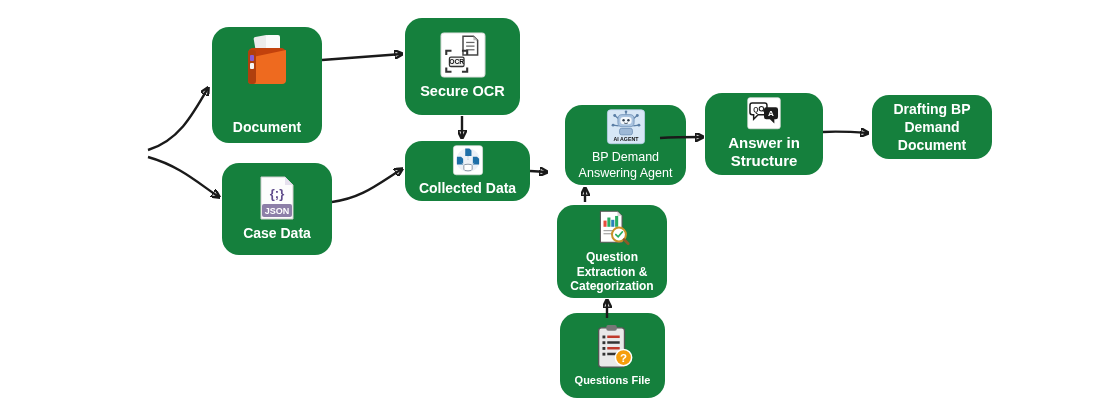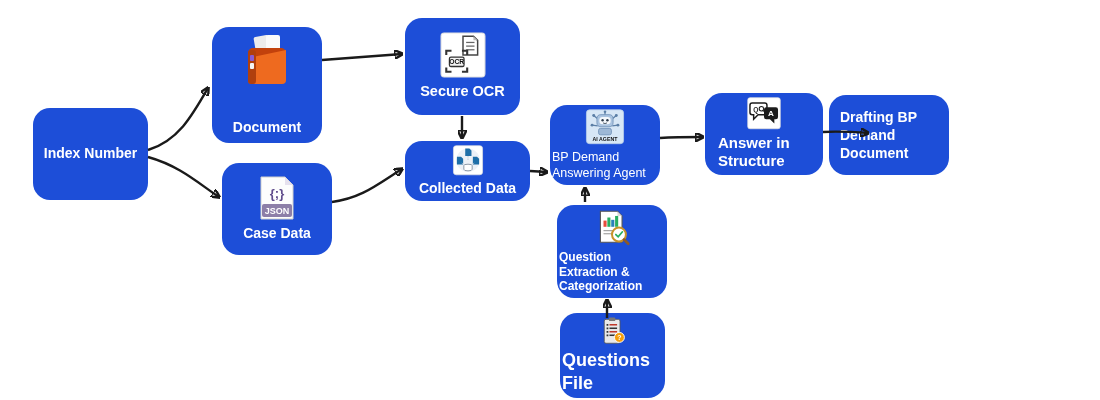--- a/index.html
+++ b/index.html
@@ -1,41 +1,41 @@
 <!DOCTYPE html>
 <html><head>
 <meta charset="utf-8">
 <style>
   html,body{margin:0;padding:0;}
   body{width:1100px;height:400px;background:#ffffff;overflow:hidden;
        font-family:"Liberation Sans","DejaVu Sans",sans-serif;}
   .canvas{position:relative;width:1100px;height:400px;background:#ffffff;}
-  .node{position:absolute;background:#1d4ed8;border-radius:17px;color:#ffffff;
+  .node{position:absolute;background:#15803d;border-radius:17px;color:#ffffff;
         display:flex;flex-direction:column;align-items:center;justify-content:center;
-        text-align:left;box-sizing:border-box;padding:4px 2px;}
+        text-align:center;box-sizing:border-box;padding:4px 2px;}
   .node .label{font-weight:700;font-size:15px;line-height:1.25;color:#ffffff;}
   .node .icon{display:block;margin:0 auto 4px auto;}
   .wires{position:absolute;left:0;top:0;z-index:5;pointer-events:none;}
   .wires path{fill:none;stroke:#1a1a1a;stroke-width:2.4px;}
   
   #n-index{left:33px;top:108px;width:115px;height:92px;}
   #n-doc{left:212px;top:27px;width:110px;height:116px;gap:28px;}
   #n-case{left:222px;top:163px;width:110px;height:92px;}
   #n-ocr{left:405px;top:18px;width:115px;height:97px;}
   #n-coll{left:405px;top:141px;width:125px;height:60px;}
   #n-coll .label{font-size:14px;}
-  #n-bp{left:550px;top:105px;width:110px;height:80px;}
+  #n-bp{left:565px;top:105px;width:121px;height:80px;}
   #n-bp .label{font-weight:400;font-size:12.5px;line-height:1.3;}
   #n-qe{left:557px;top:205px;width:110px;height:93px;}
   #n-qe .label{font-size:12px;line-height:1.22;}
   #n-qfile{left:560px;top:313px;width:105px;height:85px;}
-  #n-qfile .label{font-size:18px;}
+  #n-qfile .label{font-size:11px;}
   #n-ans{left:705px;top:93px;width:118px;height:82px;}
   #n-ans .label{width:92px;}
-  #n-draft{left:829px;top:95px;width:120px;height:80px;}
+  #n-draft{left:872px;top:95px;width:120px;height:64px;}
   #n-draft .label{width:98px;font-size:14px;line-height:1.3;}
   #n-index .label{font-size:14px;}
   #n-doc .label,#n-case .label{font-size:14px;}
   #n-ocr .label{font-size:14.5px;}
   svg text{font-family:"Liberation Sans","DejaVu Sans",sans-serif;}
 </style>
 </head>
 <body>
 
 <div class="canvas">
@@ -51,23 +51,20 @@
     <path d="M322,60 C352,58 372,56 402,54" marker-end="url(#arr)"></path>
     <path d="M332,202 C362,198 378,184 402,169" marker-end="url(#arr)"></path>
     <path d="M462,116 L462,138" marker-end="url(#arr)"></path>
     <path d="M530,171 L547,172" marker-end="url(#arr)"></path>
     <path d="M607,318 L607,300" marker-end="url(#arr)"></path>
     <path d="M585,202 L585,188" marker-end="url(#arr)"></path>
     <path d="M660,138 C675,137 689,137 703,137" marker-end="url(#arr)"></path>
     <path d="M823,132 C840,131 854,132 868,133" marker-end="url(#arr)"></path>
   </svg>
 
-  <div class="node" id="n-index">
-    <span class="label">Index Number</span>
-  </div>
 
   <div class="node" id="n-doc">
     <svg class="icon" width="50" height="54" viewBox="0 0 48 54">
       <rect x="12" y="3" width="15" height="20" rx="2" fill="#ececec" transform="rotate(-10 19 13)"></rect>
       <rect x="23" y="2" width="14" height="20" rx="2" fill="#fafafa"></rect>
       <rect x="5" y="15" width="38" height="36" rx="5" fill="#c2410c"></rect>
       <path d="M5 25 L43 17 L43 47 Q43 51 39 51 L9 51 Q5 51 5 47 Z" fill="#ee6a1f"></path>
       <rect x="5" y="17" width="8" height="34" rx="3" fill="#b03f0e"></rect>
       <rect x="7" y="22" width="4" height="6" rx="1" fill="#8a5cd6"></rect>
       <rect x="7" y="30" width="4" height="6" rx="1" fill="#f5f5f5"></rect>

